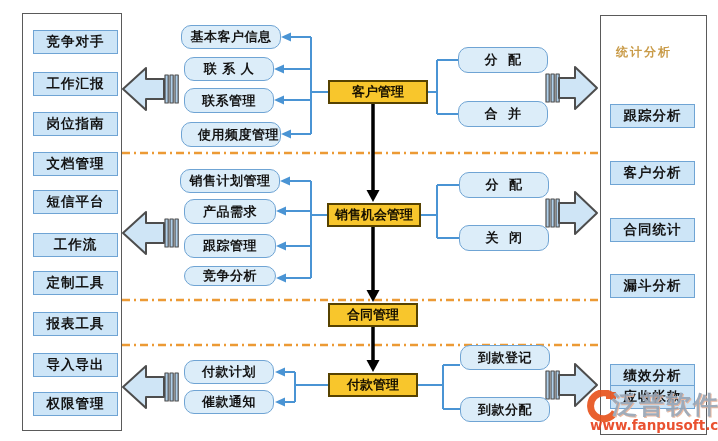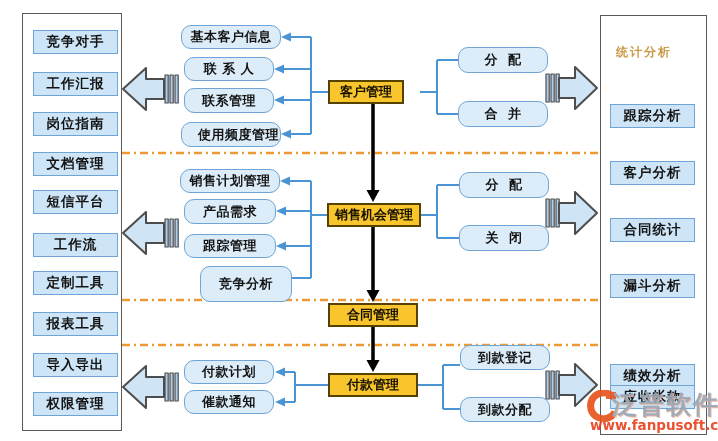--- a/index.html
+++ b/index.html
@@ -144,28 +144,28 @@
   <div class="lbox" style="left:610px;top:161px;width:85px;height:24px;">客户分析</div>
   <div class="lbox" style="left:610px;top:218px;width:85px;height:24px;">合同统计</div>
   <div class="lbox" style="left:610px;top:274px;width:85px;height:24px;">漏斗分析</div>
   <div class="lbox" style="left:610px;top:329px;width:85px;height:24px;margin-top:35px;">绩效分析</div>
   <div class="lbox" style="left:610px;top:385px;width:85px;height:24px;">应收帐款</div>
 
   <div class="rbox" style="left:181px;top:25px;width:100px;height:24px;">基本客户信息</div>
   <div class="rbox" style="left:184px;top:57px;width:90px;height:24px;">联 系 人</div>
   <div class="rbox" style="left:184px;top:88px;width:90px;height:25px;">联系管理</div>
   <div class="rbox" style="left:181px;top:122px;width:100px;height:25px;padding-left:15px;">使用频度管理</div>
-  <div class="ybox" style="left:328px;top:80px;width:76px;height:24px;">客户管理</div>
+  <div class="ybox" style="left:328px;top:80px;width:100px;height:24px;">客户管理</div>
   <div class="rbox" style="left:458px;top:47px;width:90px;height:26px;">分  配</div>
   <div class="rbox" style="left:458px;top:101px;width:90px;height:26px;">合  并</div>
 
   <div class="rbox" style="left:180px;top:169px;width:100px;height:24px;">销售计划管理</div>
   <div class="rbox" style="left:184px;top:199px;width:92px;height:25px;">产品需求</div>
   <div class="rbox" style="left:184px;top:234px;width:92px;height:24px;">跟踪管理</div>
-  <div class="rbox" style="left:200px;top:266px;width:92px;height:36px;">竞争分析</div>
+  <div class="rbox" style="left:184px;top:266px;width:92px;height:20px;">竞争分析</div>
   <div class="ybox" style="left:327px;top:203px;width:94px;height:24px;">销售机会管理</div>
   <div class="rbox" style="left:459px;top:172px;width:90px;height:26px;">分  配</div>
   <div class="rbox" style="left:459px;top:225px;width:90px;height:26px;">关  闭</div>
 
   <div class="ybox" style="left:328px;top:303px;width:90px;height:24px;">合同管理</div>
 
   <div class="rbox" style="left:184px;top:360px;width:90px;height:24px;">付款计划</div>
   <div class="rbox" style="left:184px;top:390px;width:90px;height:24px;">催款通知</div>
   <div class="ybox" style="left:328px;top:373px;width:90px;height:24px;">付款管理</div>
   <div class="rbox" style="left:460px;top:345px;width:90px;height:25px;">到款登记</div>

